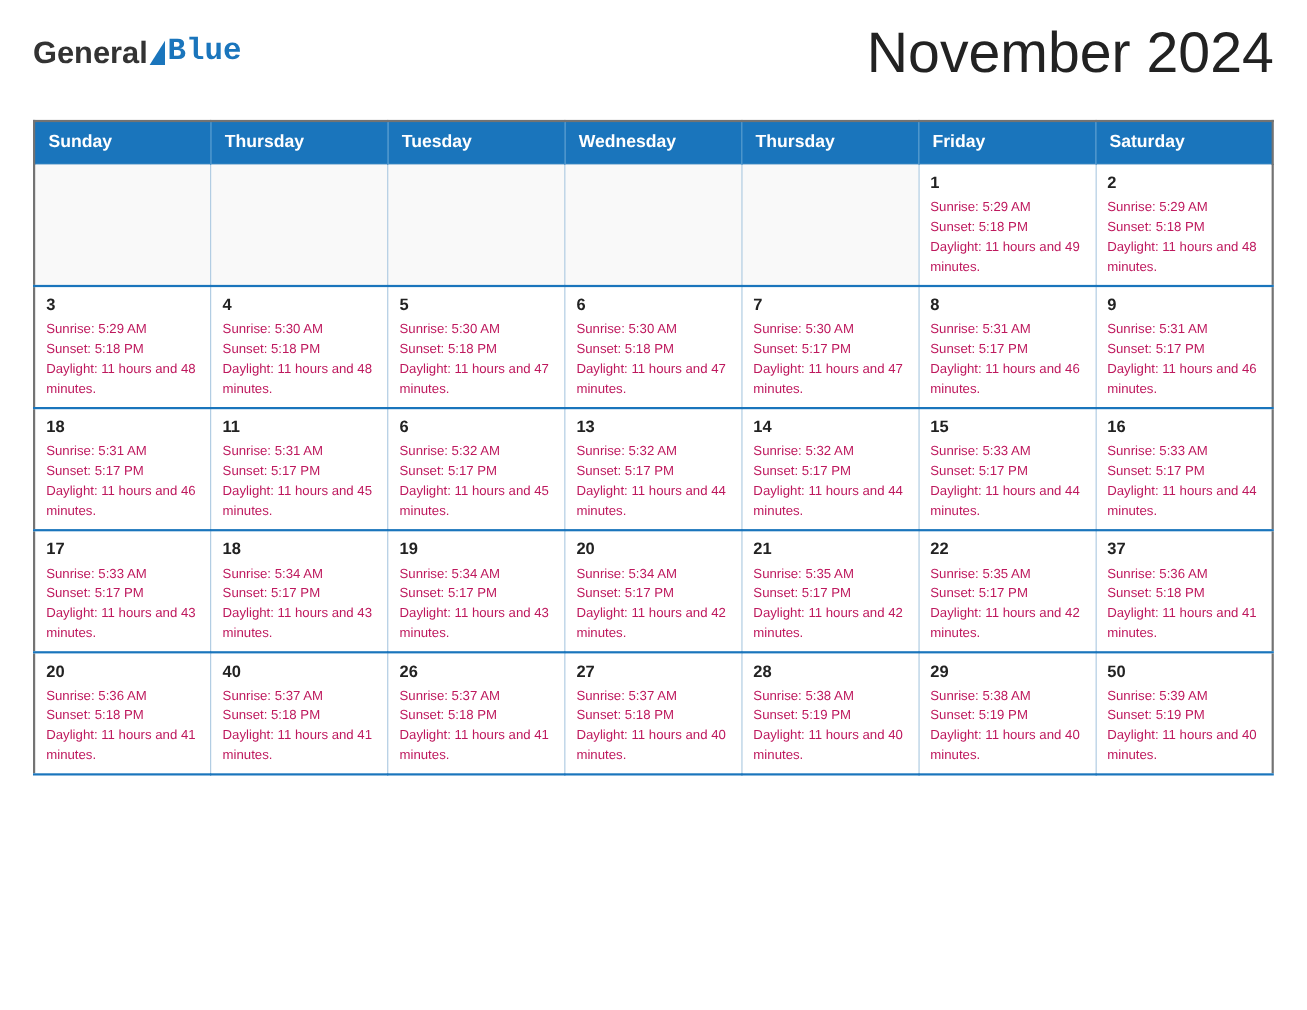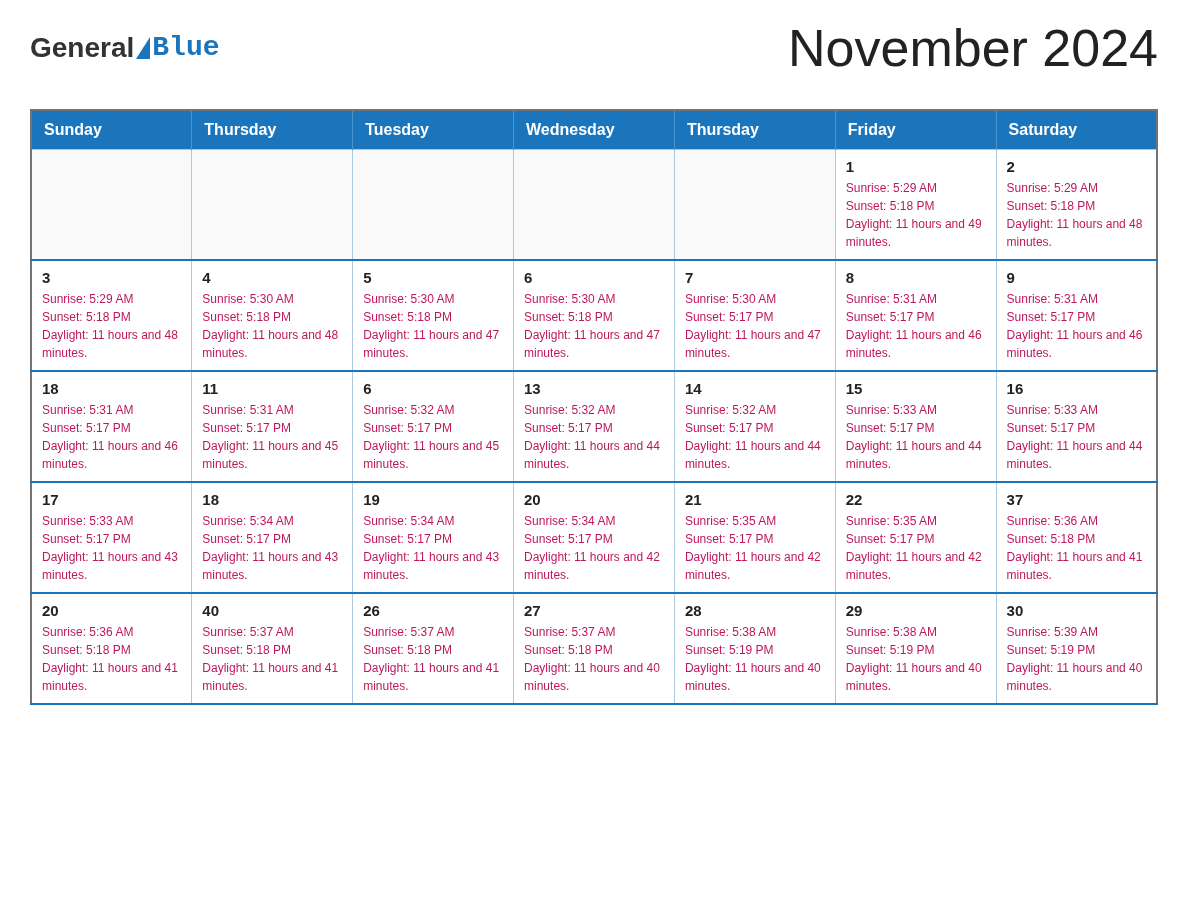--- a/index.html
+++ b/index.html
@@ -262,18 +262,18 @@
         </td>
         <td>
           <span class="day-number">28</span>
           <div class="day-info">Sunrise: 5:38 AM<br>Sunset: 5:19 PM<br>Daylight: 11 hours and 40 minutes.</div>
         </td>
         <td>
           <span class="day-number">29</span>
           <div class="day-info">Sunrise: 5:38 AM<br>Sunset: 5:19 PM<br>Daylight: 11 hours and 40 minutes.</div>
         </td>
         <td>
-          <span class="day-number">30</span>
+          <span class="day-number">50</span>
           <div class="day-info">Sunrise: 5:39 AM<br>Sunset: 5:19 PM<br>Daylight: 11 hours and 40 minutes.</div>
         </td>
       </tr>
     </tbody>
 </table>
 
 </body></html>

